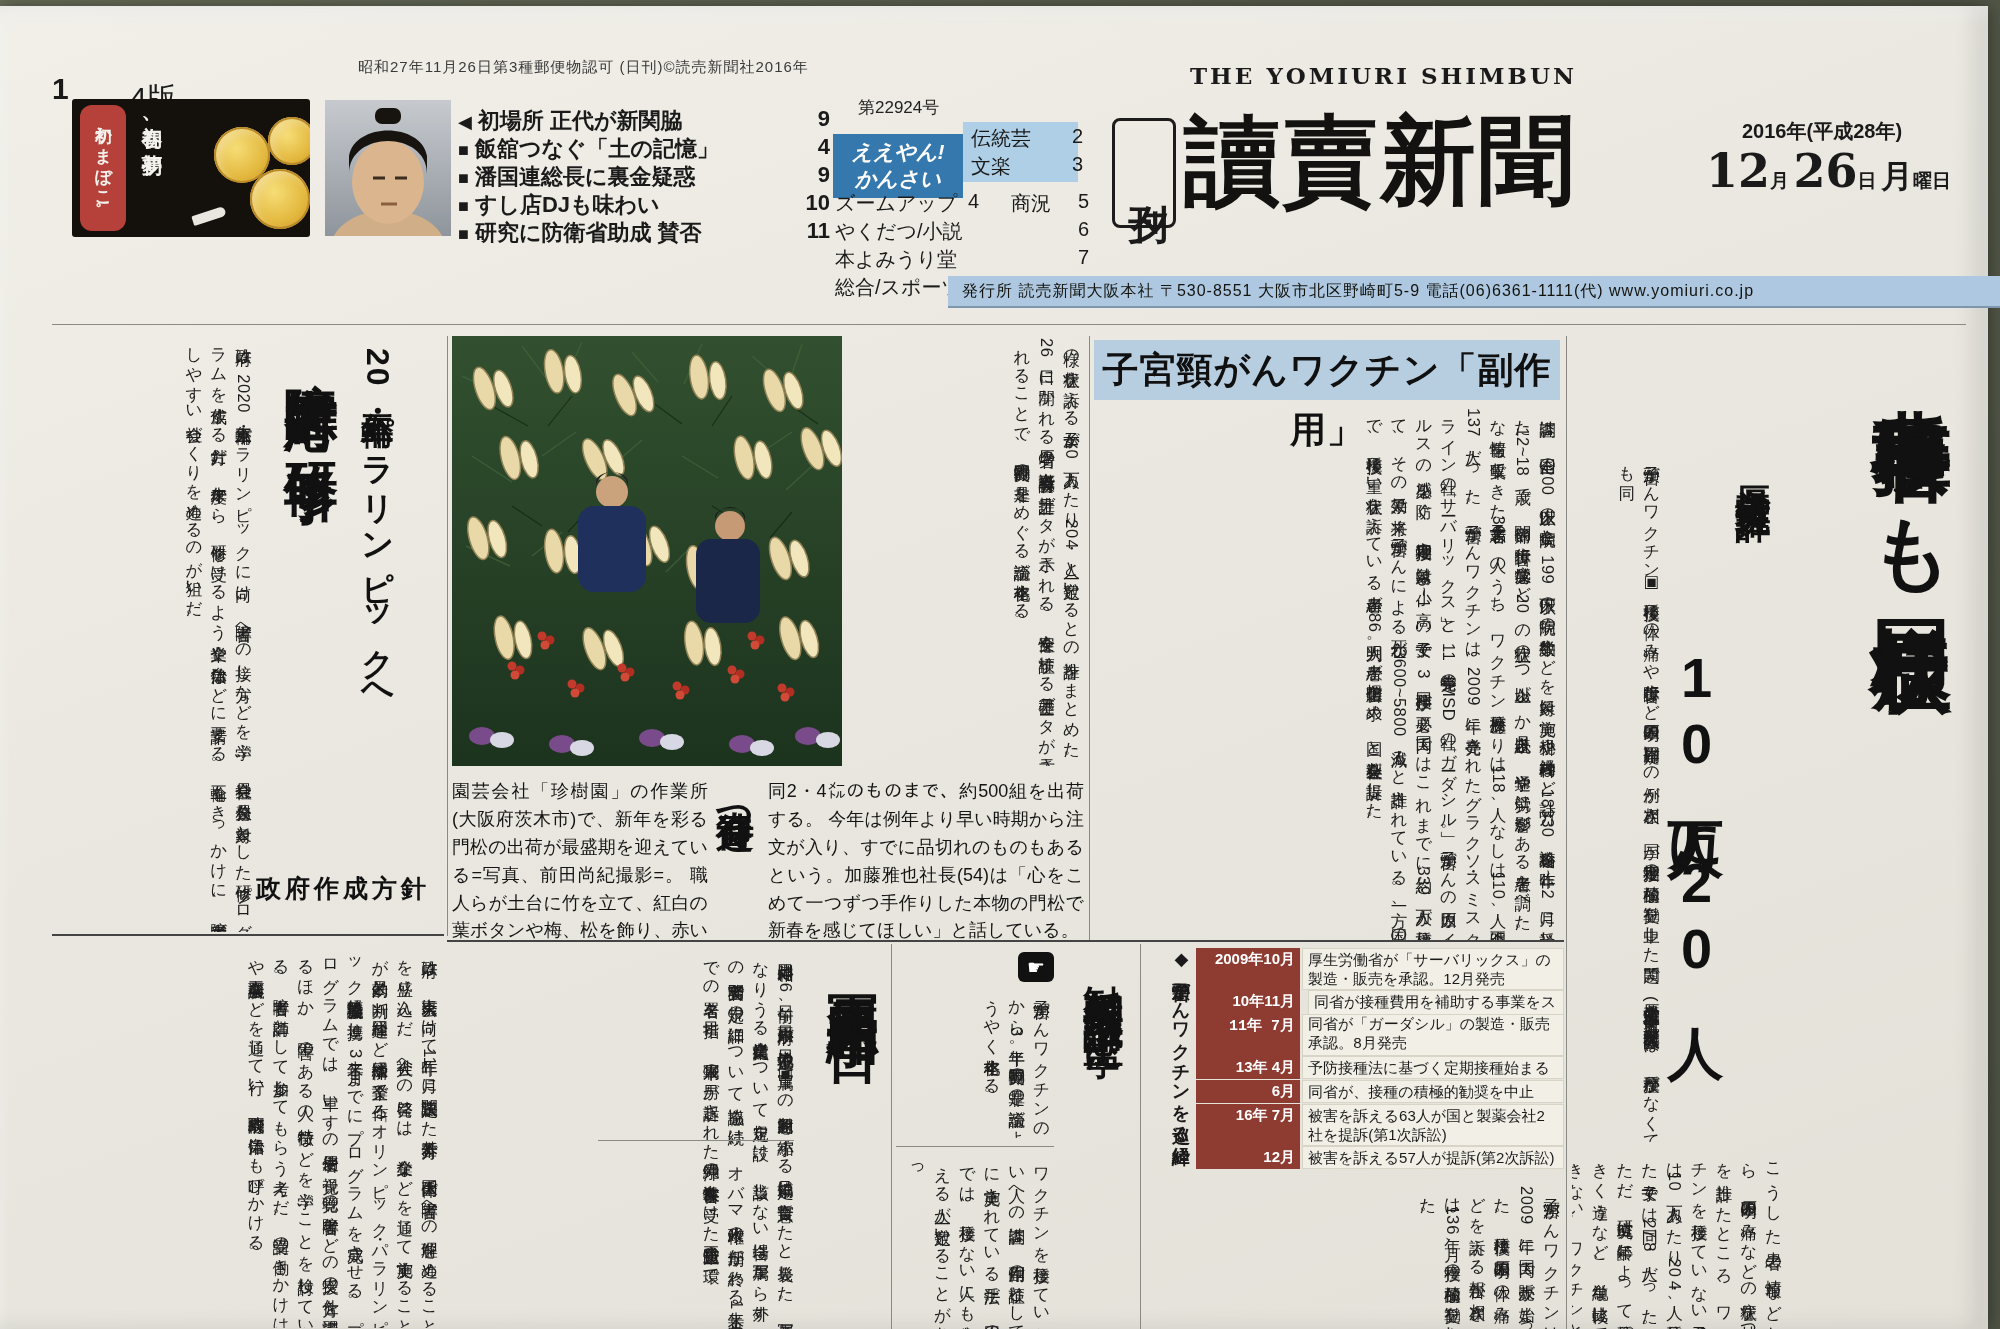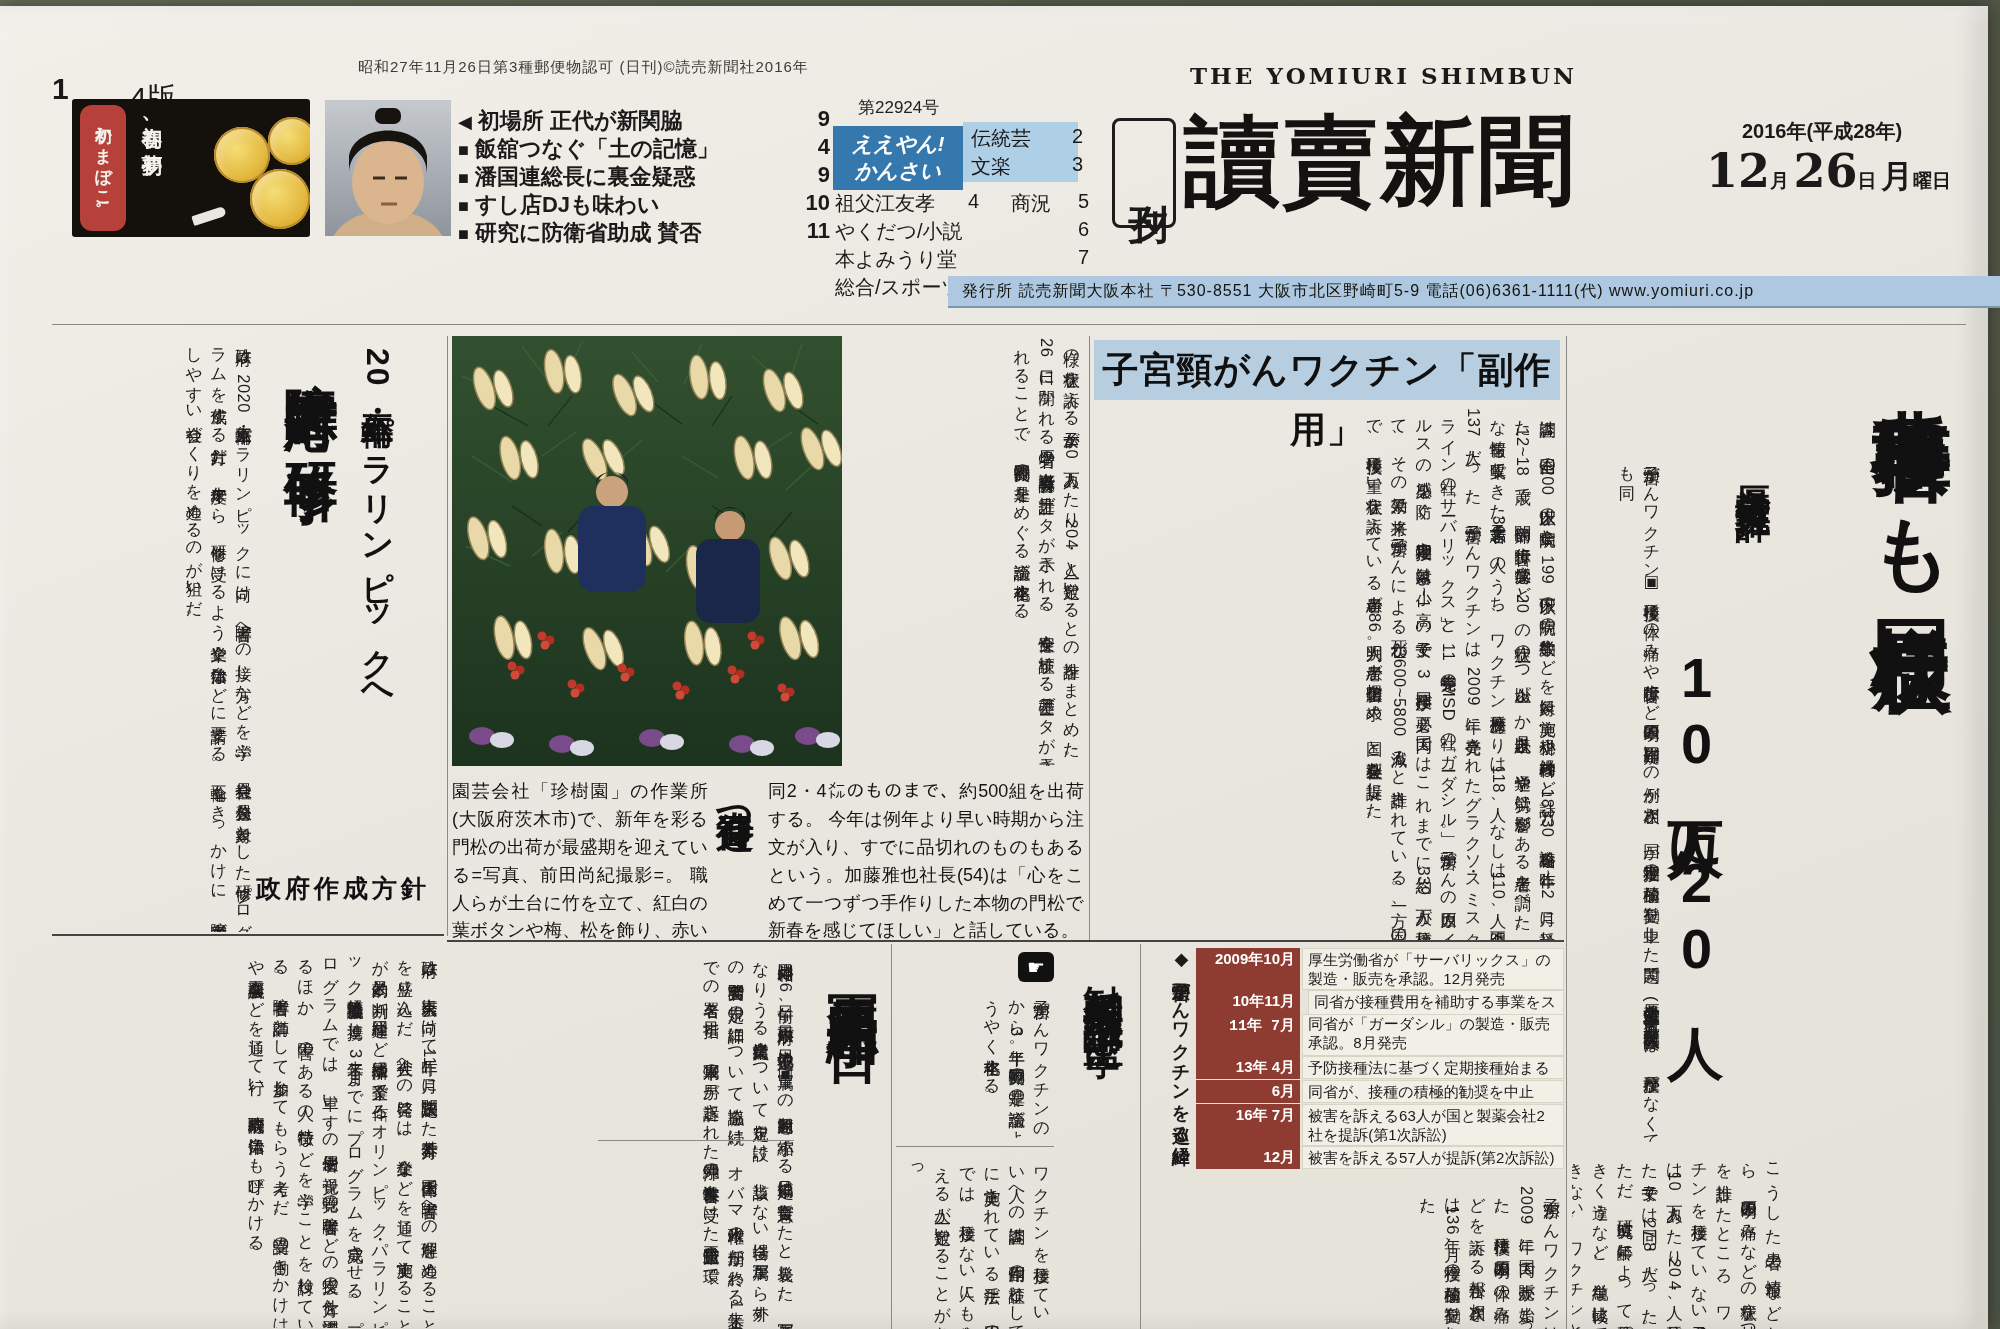--- a/index.html
+++ b/index.html
@@ -103,29 +103,29 @@
 
   <div class="abs" style="left:458px;top:100px;width:372px;height:140px;">
     <div class="idx-row" style="top:0;"><span class="idx-marker">◀</span><span>初場所 正代が新関脇</span><span class="idx-page">9</span></div>
     <div class="idx-row" style="top:28px;"><span class="idx-marker">■</span><span>飯舘つなぐ「土の記憶」</span><span class="idx-page">4</span></div>
     <div class="idx-row" style="top:56px;"><span class="idx-marker">■</span><span>潘国連総長に裏金疑惑</span><span class="idx-page">9</span></div>
     <div class="idx-row" style="top:84px;"><span class="idx-marker">■</span><span>すし店DJも味わい</span><span class="idx-page">10</span></div>
     <div class="idx-row" style="top:112px;"><span class="idx-marker">■</span><span>研究に防衛省助成 賛否</span><span class="idx-page">11</span></div>
   </div>
 
   <div class="abs" style="left:833px;top:116px;width:262px;height:176px;">
-    <div id="mini-brand" class="abs" style="left:0;top:4px;width:130px;height:60px;">
+    <div id="mini-brand" class="abs" style="left:0;top:12px;width:130px;height:60px;">
       <div>ええやん!</div>
       <div>かんさい</div>
     </div>
     <div id="mini-hl" class="abs" style="left:130px;top:0;width:115px;height:60px;">
       <div class="mini-row" style="left:8px;top:3px;width:118px;"><span>伝統芸</span><span class="mini-pg">2</span></div>
       <div class="mini-row" style="left:8px;top:31px;width:118px;"><span>文楽</span><span class="mini-pg">3</span></div>
     </div>
-    <div class="mini-row" style="left:2px;top:68px;width:150px;"><span>祖父江友孝</span><span class="mini-pg">4</span></div>
+    <div class="mini-row" style="left:2px;top:68px;width:150px;"><span>ズームアップ</span><span class="mini-pg">4</span></div>
     <div class="mini-row" style="left:178px;top:68px;width:84px;"><span>商況</span><span class="mini-pg">5</span></div>
     <div class="mini-row" style="left:2px;top:96px;width:260px;"><span>やくだつ/小説</span><span class="mini-pg">6</span></div>
     <div class="mini-row" style="left:2px;top:124px;width:260px;"><span>本よみうり堂</span><span class="mini-pg">7</span></div>
     <div class="mini-row" style="left:2px;top:152px;width:260px;"><span>総合/スポーツ</span><span class="mini-pg">9</span></div>
   </div>
 
   <div id="m-en" class="abs" style="left:1190px;top:56px;">THE YOMIURI SHIMBUN</div>
   <div id="yukan" class="abs v" style="left:1112px;top:112px;width:58px;height:104px;">夕刊</div>
   <div id="m-jp" class="abs" style="left:1184px;top:92px;">讀賣新聞</div>
   <div id="date-year" class="abs" style="left:1742px;top:112px;">2016年(平成28年)</div>

